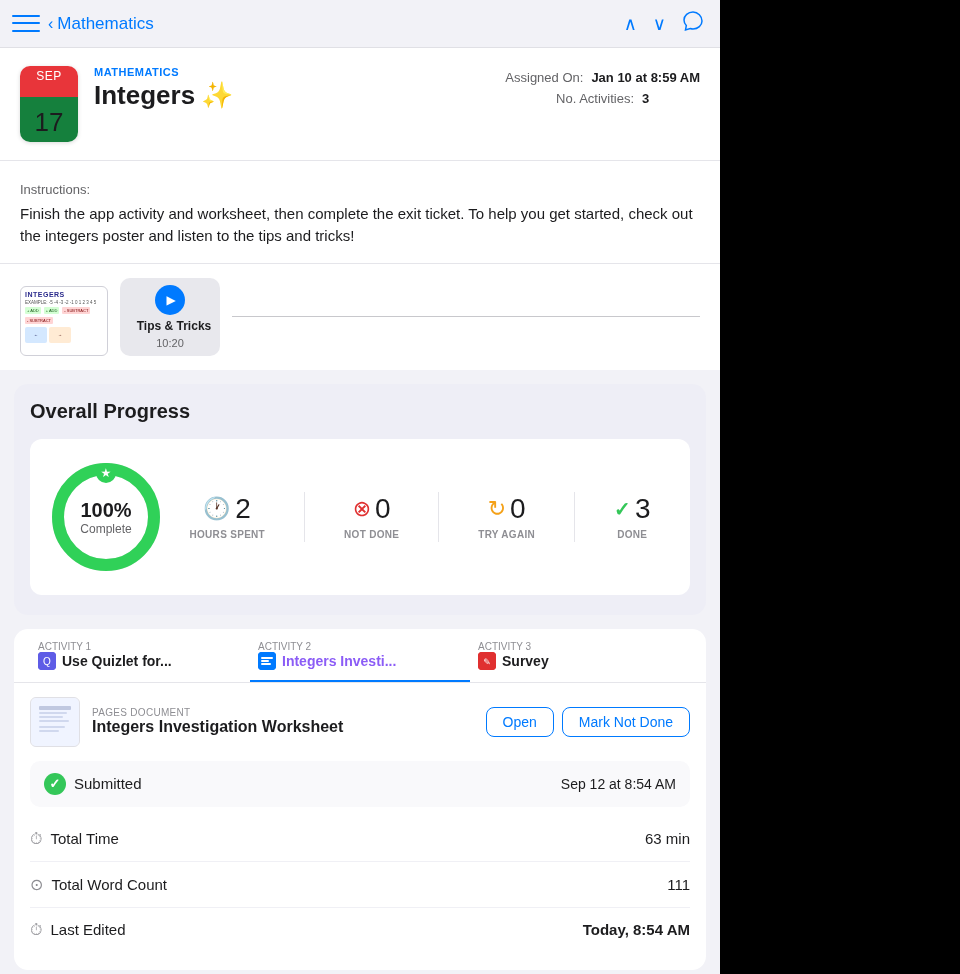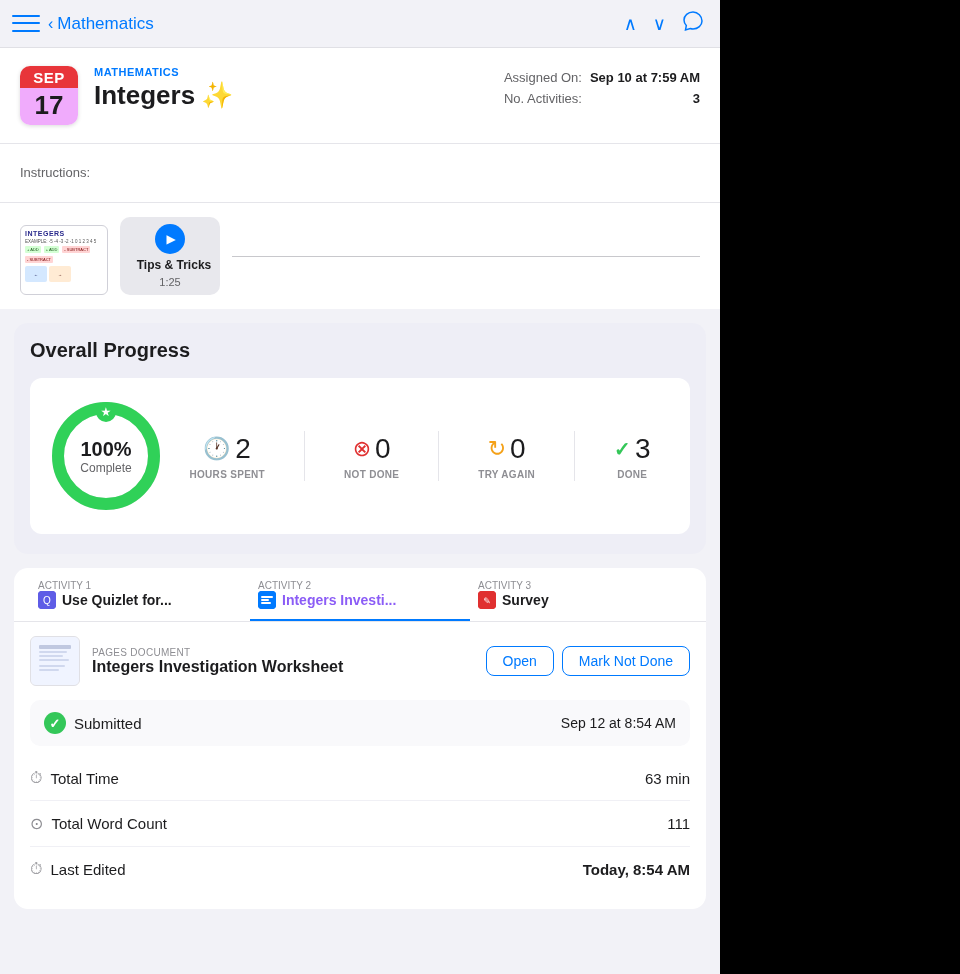--- a/index.html
+++ b/index.html
@@ -64,48 +64,48 @@
     .calendar-icon {
       width: 58px; flex-shrink: 0;
       border-radius: 10px;
       overflow: hidden;
       box-shadow: 0 1px 4px rgba(0,0,0,0.15);
     }
     .cal-top {
       background: #e8353a;
       color: #fff;
       text-align: center;
-      font-size: 15px;
-      font-weight: 700;
-      padding: 3px 0 2px;
+      font-size: 12px;
+      font-weight: 400;
+      padding: 3px 0 14px;
       letter-spacing: 0.5px;
     }
     .cal-bottom {
-      background: #f0abfc;
+      background: #15803d;
       color: #1c1c1e;
       text-align: center;
       font-size: 26px;
-      font-weight: 700;
-      padding: 2px 0 4px;
+      font-weight: 400;
+      padding: 10px 0 4px;
     }
     .assignment-info { flex: 1; }
     .subject-label {
       color: #007AFF; font-size: 11px; font-weight: 600; letter-spacing: 0.5px;
       text-transform: uppercase; margin-bottom: 2px;
     }
     .assignment-title {
       font-size: 26px; font-weight: 700; color: #1c1c1e;
       display: flex; align-items: center; gap: 6px;
     }
     .due-date { font-size: 11px; color: #8e8e93; margin-top: 2px; font-weight: 400; text-transform: uppercase; }
     .meta-info {
       text-align: right;
       padding-top: 4px;
     }
-    .meta-row { display: flex; justify-content: space-between; align-items: center; gap: 8px; margin-bottom: 6px; }
+    .meta-row { display: flex; justify-content: center; align-items: center; gap: 8px; margin-bottom: 6px; }
     .meta-label { font-size: 13px; color: #636366; }
     .meta-value { font-size: 13px; color: #1c1c1e; font-weight: 600; }
 
     
     .instructions-section {
       background: #fff;
       padding: 21px 20px 16px;
       border-top: 1px solid #e5e5ea;
     }
     .instructions-label { font-size: 13px; color: #636366; margin-bottom: 6px; }
@@ -291,31 +291,32 @@
     <div class="assignment-info">
       <div class="subject-label">MATHEMATICS</div>
       <div class="assignment-title">
         <span>Integers</span>
         <span>✨</span>
       </div>
     </div>
     <div class="meta-info">
       <div class="meta-row">
         <span class="meta-label">Assigned On:</span>
-        <span class="meta-value">Sep 10 at 7:59 AM</span>
+        <span class="meta-value">Jan 10 at 8:59 AM</span>
       </div>
       <div class="meta-row">
         <span class="meta-label">No. Activities:</span>
         <span class="meta-value">3</span>
       </div>
     </div>
   </div>
 
   <div class="instructions-section">
     <div class="instructions-label">Instructions:</div>
+    <div class="instructions-text">Finish the app activity and worksheet, then complete the exit ticket. To help you get started, check out the integers poster and listen to the tips and tricks!</div>
   </div>
 
   <div class="attachments-row">
 
     <div class="poster-thumb">
       <div style="font-size:7px;font-weight:800;color:#2a2a8c;letter-spacing:0.5px;margin-bottom:2px;">INTEGERS</div>
       <div style="font-size:4.5px;color:#555;margin-bottom:2px;">EXAMPLE: -5 -4 -3 -2 -1 0 1 2 3 4 5</div>
       <div style="display:flex;gap:3px;flex-wrap:wrap;">
         <div style="font-size:4px;background:#d4ffd4;padding:1px 2px;border-radius:1px;color:#155715;">+ ADD</div>
         <div style="font-size:4px;background:#d4ffd4;padding:1px 2px;border-radius:1px;color:#155715;">+ ADD</div>
@@ -326,21 +327,21 @@
         <div style="width:22px;height:16px;background:#d4e8ff;border-radius:2px;display:flex;align-items:center;justify-content:center;font-size:4px;color:#004">←</div>
         <div style="width:22px;height:16px;background:#ffebd4;border-radius:2px;display:flex;align-items:center;justify-content:center;font-size:4px;color:#400">→</div>
       </div>
     </div>
 
     <div class="video-card">
       <div class="play-btn">
         <span class="play-icon">▶</span>
       </div>
       <div class="video-title">Tips &amp; Tricks</div>
-      <div class="video-duration">1:25</div>
+      <div class="video-duration">10:20</div>
     </div>
 
     <div style="flex:1;height:1px;background:#c8c8cc;align-self:center;"></div>
   </div>
 
   <div class="progress-section">
     <div class="progress-title">Overall Progress</div>
     <div class="progress-content">
 
       <div class="donut-container">

